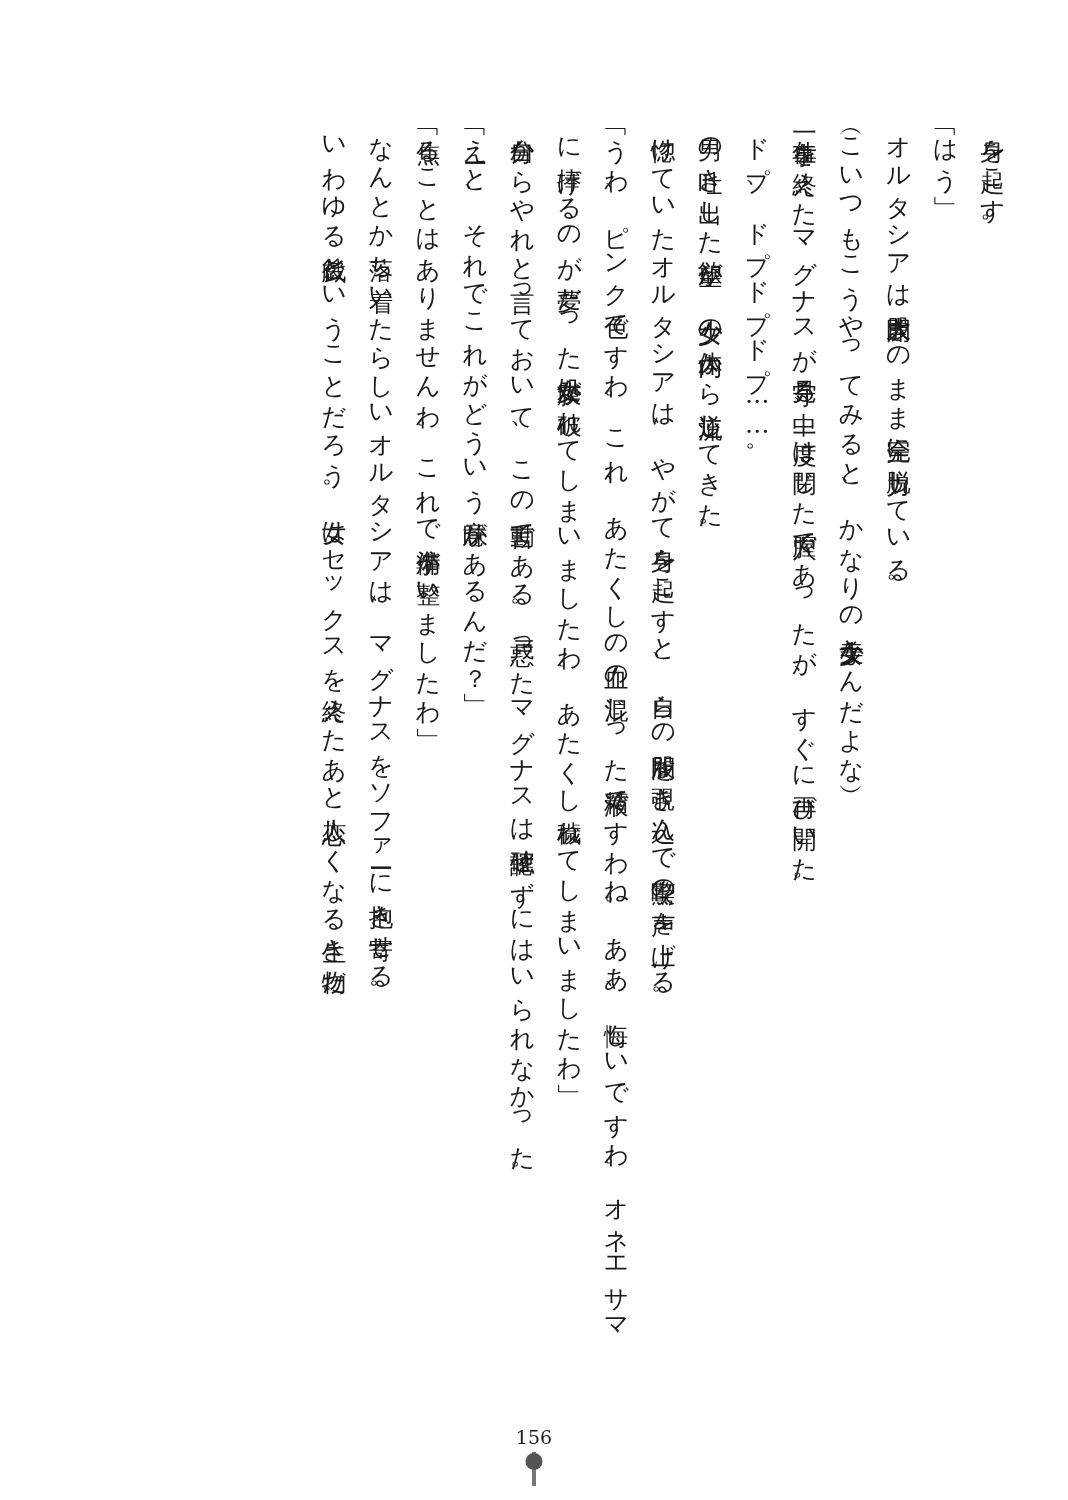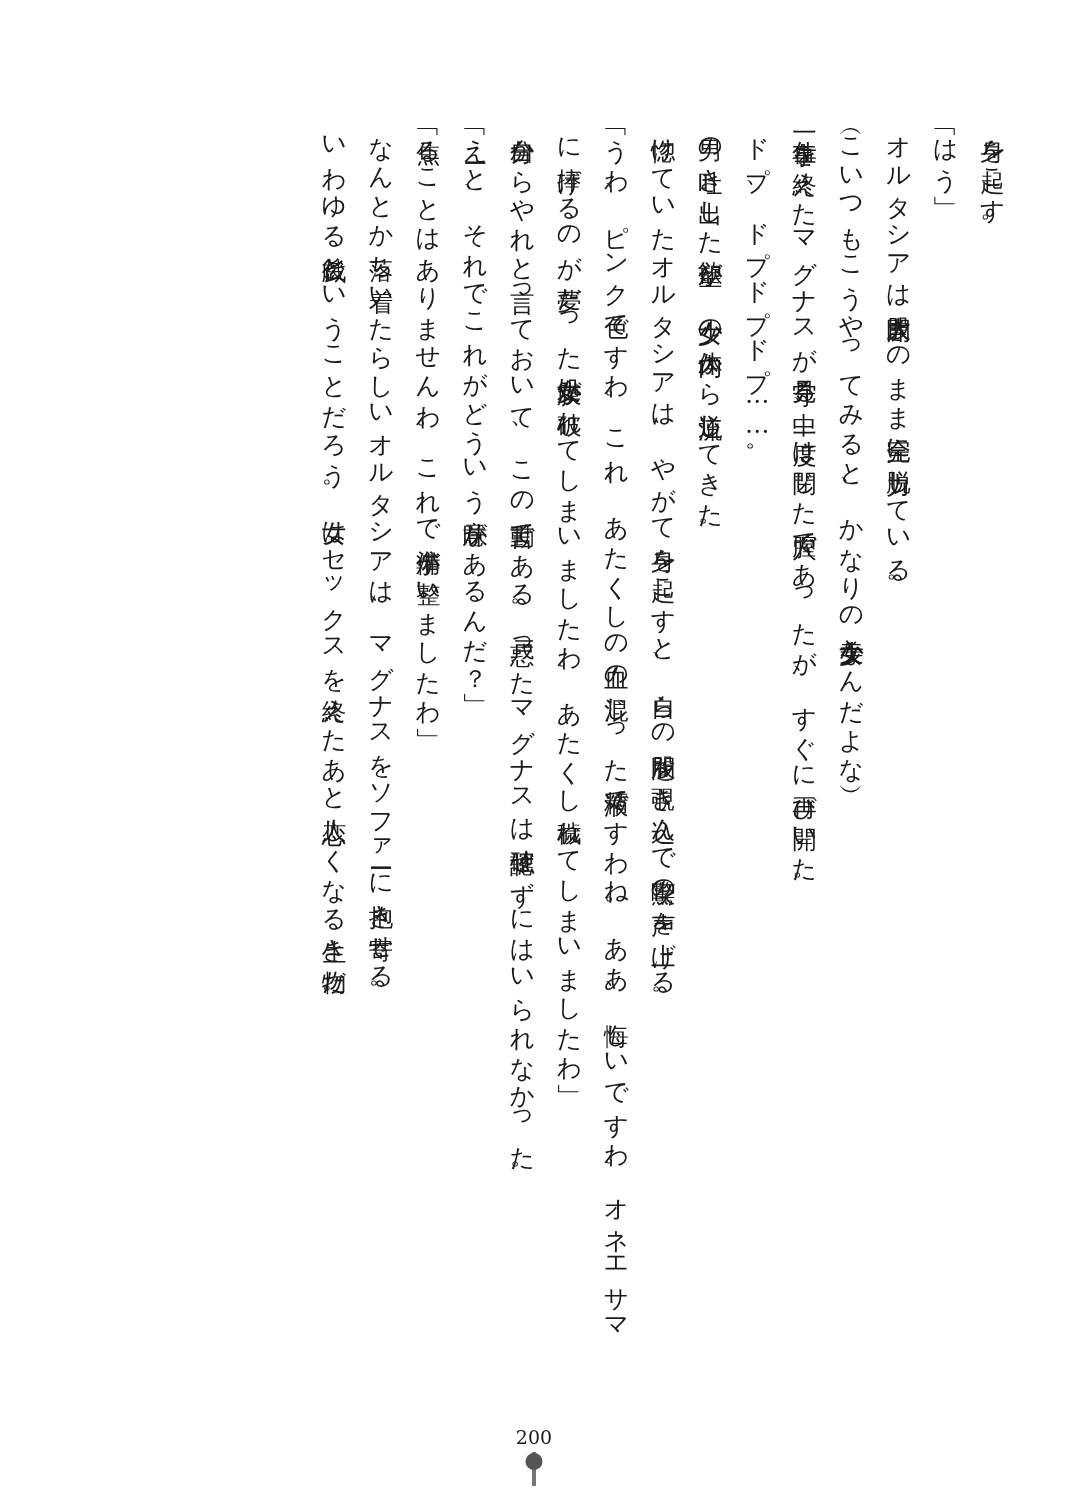--- a/index.html
+++ b/index.html
@@ -79,17 +79,17 @@
     <p>男の吐き出した欲望が、少女の体内から逆流してきた。</p>
     <p>惚けていたオルタシアは、やがて身を起こすと、自らの股間を覗き込んで喫驚の声を上げる。</p>
     <p>「うわ、ピンク色ですわ。これ、あたくしの血の混じった精液ですわね。ああ、悔しいですわ。オネエサマに捧げるのが夢だった処女膜が破れてしまいましたわ。あたくし穢れてしまいましたわ」</p>
     <p>自分からやれと言っておいて、この言動である。戸惑ったマグナスは確認せずにはいられなかった。</p>
     <p>「えーと、それでこれがどういう意味があるんだ？」</p>
     <p>「焦ることはありませんわ。これで準備が整いましたわ」</p>
     <p>なんとか落ち着いたらしいオルタシアは、マグナスをソファーに抱き寄せる。</p>
     <p>いわゆる後戯ということだろう。女はセックスを終えたあと人恋しくなる生き物だ。</p>
   </div>
 
-  <div class="page-number">200</div>
+  <div class="page-number">156</div>
   <div class="footer-mark"></div>
   <div class="footer-dot"></div>
 
 </div>
 
 </body></html>

